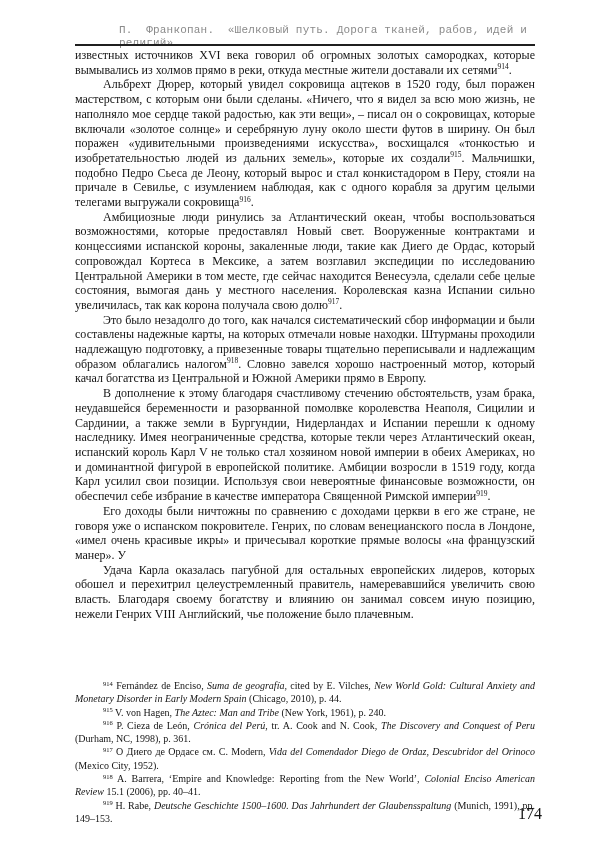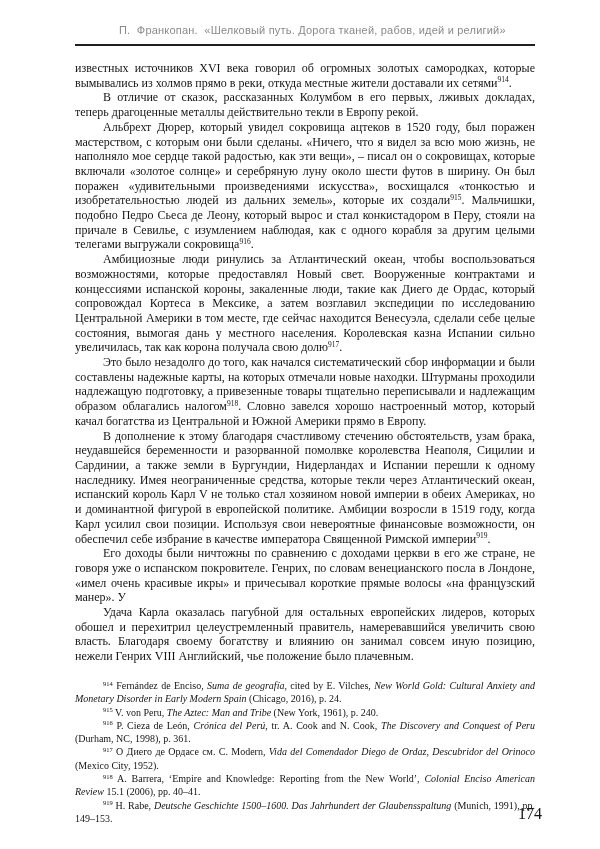--- a/index.html
+++ b/index.html
@@ -6,34 +6,34 @@
   body{
     width:600px;height:849px;
     background:#ffffff;
     position:relative;
     font-family:"Liberation Serif", serif;
     color:#141414;
     overflow:hidden;
   }
   .running-header{
     position:absolute;left:75px;top:24px;width:460px;
-    font-family:Liberation Sans, sans-serif;
+    font-family:Liberation Mono, monospace;
     font-size:11px;line-height:13px;
     color:#8a8a8a;
     white-space:pre-wrap;
     letter-spacing:0.2px;
     padding-left:44px;
   }
   .header-rule{
     position:absolute;left:75px;top:44px;width:460px;
     border-top:2px solid #1f1f1f;
     height:0;
   }
   .body-text{
-    position:absolute;left:75px;top:61px;width:460px;
+    position:absolute;left:75px;top:48px;width:460px;
     font-size:12px;line-height:14.7px;
     text-align:justify;
   }
   .body-text p{margin:0;padding:0;}
   .body-text p.indent{text-indent:28px;}
   sup.ref{
     font-size:7.5px;
     line-height:0;
     vertical-align:baseline;
     position:relative;top:-4.5px;
@@ -54,31 +54,30 @@
 </style>
 </head>
 <body>
 
 <div class="running-header">П.  Франкопан.  «Шелковый путь. Дорога тканей, рабов, идей и религий»</div>
 
 <div class="header-rule"></div>
 
 <div class="body-text">
     <p><span>известных источников XVI века говорил об огромных золотых самородках, которые вымывались из холмов прямо в реки, откуда местные жители доставали их сетями</span><sup class="ref">914</sup><span>.</span></p>
-    <p class="indent"><span>В отличие от сказок, рассказанных Колумбом в его первых, лживых докладах, теперь драгоценные металлы действительно текли в Европу рекой.</span></p>
     <p class="indent"><span>Альбрехт Дюрер, который увидел сокровища ацтеков в 1520 году, был поражен мастерством, с которым они были сделаны. «Ничего, что я видел за всю мою жизнь, не наполняло мое сердце такой радостью, как эти вещи», – писал он о сокровищах, которые включали «золотое солнце» и серебряную луну около шести футов в ширину. Он был поражен «удивительными произведениями искусства», восхищался «тонкостью и изобретательностью людей из дальних земель», которые их создали</span><sup class="ref">915</sup><span>. Мальчишки, подобно Педро Сьеса де Леону, который вырос и стал конкистадором в Перу, стояли на причале в Севилье, с изумлением наблюдая, как с одного корабля за другим целыми телегами выгружали сокровища</span><sup class="ref">916</sup><span>.</span></p>
     <p class="indent"><span>Амбициозные люди ринулись за Атлантический океан, чтобы воспользоваться возможностями, которые предоставлял Новый свет. Вооруженные контрактами и концессиями испанской короны, закаленные люди, такие как Диего де Ордас, который сопровождал Кортеса в Мексике, а затем возглавил экспедиции по исследованию Центральной Америки в том месте, где сейчас находится Венесуэла, сделали себе целые состояния, вымогая дань у местного населения. Королевская казна Испании сильно увеличилась, так как корона получала свою долю</span><sup class="ref">917</sup><span>.</span></p>
     <p class="indent"><span>Это было незадолго до того, как начался систематический сбор информации и были составлены надежные карты, на которых отмечали новые находки. Штурманы проходили надлежащую подготовку, а привезенные товары тщательно переписывали и надлежащим образом облагались налогом</span><sup class="ref">918</sup><span>. Словно завелся хорошо настроенный мотор, который качал богатства из Центральной и Южной Америки прямо в Европу.</span></p>
     <p class="indent"><span>В дополнение к этому благодаря счастливому стечению обстоятельств, узам брака, неудавшейся беременности и разорванной помолвке королевства Неаполя, Сицилии и Сардинии, а также земли в Бургундии, Нидерландах и Испании перешли к одному наследнику. Имея неограниченные средства, которые текли через Атлантический океан, испанский король Карл V не только стал хозяином новой империи в обеих Америках, но и доминантной фигурой в европейской политике. Амбиции возросли в 1519 году, когда Карл усилил свои позиции. Используя свои невероятные финансовые возможности, он обеспечил себе избрание в качестве императора Священной Римской империи</span><sup class="ref">919</sup><span>.</span></p>
     <p class="indent"><span>Его доходы были ничтожны по сравнению с доходами церкви в его же стране, не говоря уже о испанском покровителе. Генрих, по словам венецианского посла в Лондоне, «имел очень красивые икры» и причесывал короткие прямые волосы «на французский манер». У</span></p>
     <p class="indent"><span>Удача Карла оказалась пагубной для остальных европейских лидеров, которых обошел и перехитрил целеустремленный правитель, намеревавшийся увеличить свою власть. Благодаря своему богатству и влиянию он занимал совсем иную позицию, нежели Генрих VIII Английский, чье положение было плачевным.</span></p>
   </div>
 
 <div class="footnotes">
-    <p><sup class="ref">914</sup><span> Fernández de Enciso, </span><i>Suma de geografía</i><span>, cited by E. Vilches, </span><i>New World Gold: Cultural Anxiety and Monetary Disorder in Early Modern Spain</i><span> (Chicago, 2016), p. 24.</span></p>
-    <p><sup class="ref">915</sup><span> V. von Peru, </span><i>The Aztec: Man and Tribe</i><span> (New York, 1961), p. 240.</span></p>
+    <p><sup class="ref">914</sup><span> Fernández de Enciso, </span><i>Suma de geografía</i><span>, cited by E. Vilches, </span><i>New World Gold: Cultural Anxiety and Monetary Disorder in Early Modern Spain</i><span> (Chicago, 2010), p. 44.</span></p>
+    <p><sup class="ref">915</sup><span> V. von Hagen, </span><i>The Aztec: Man and Tribe</i><span> (New York, 1961), p. 240.</span></p>
     <p><sup class="ref">916</sup><span> P. Cieza de León, </span><i>Crónica del Perú</i><span>, tr. A. Cook and N. Cook, </span><i>The Discovery and Conquest of Peru</i><span> (Durham, NC, 1998), p. 361.</span></p>
     <p><sup class="ref">917</sup><span> О Диего де Ордасе см. C. Modern, </span><i>Vida del Comendador Diego de Ordaz, Descubridor del Orinoco</i><span> (Mexico City, 1952).</span></p>
     <p><sup class="ref">918</sup><span> A. Barrera, ‘Empire and Knowledge: Reporting from the New World’, </span><i>Colonial Enciso American Review</i><span> 15.1 (2006), pp. 40–41.</span></p>
     <p><sup class="ref">919</sup><span> H. Rabe, </span><i>Deutsche Geschichte 1500–1600. Das Jahrhundert der Glaubensspaltung</i><span> (Munich, 1991), pp. 149–153.</span></p>
   </div>
 
 <div class="page-number">174</div>
 
 </body></html>

